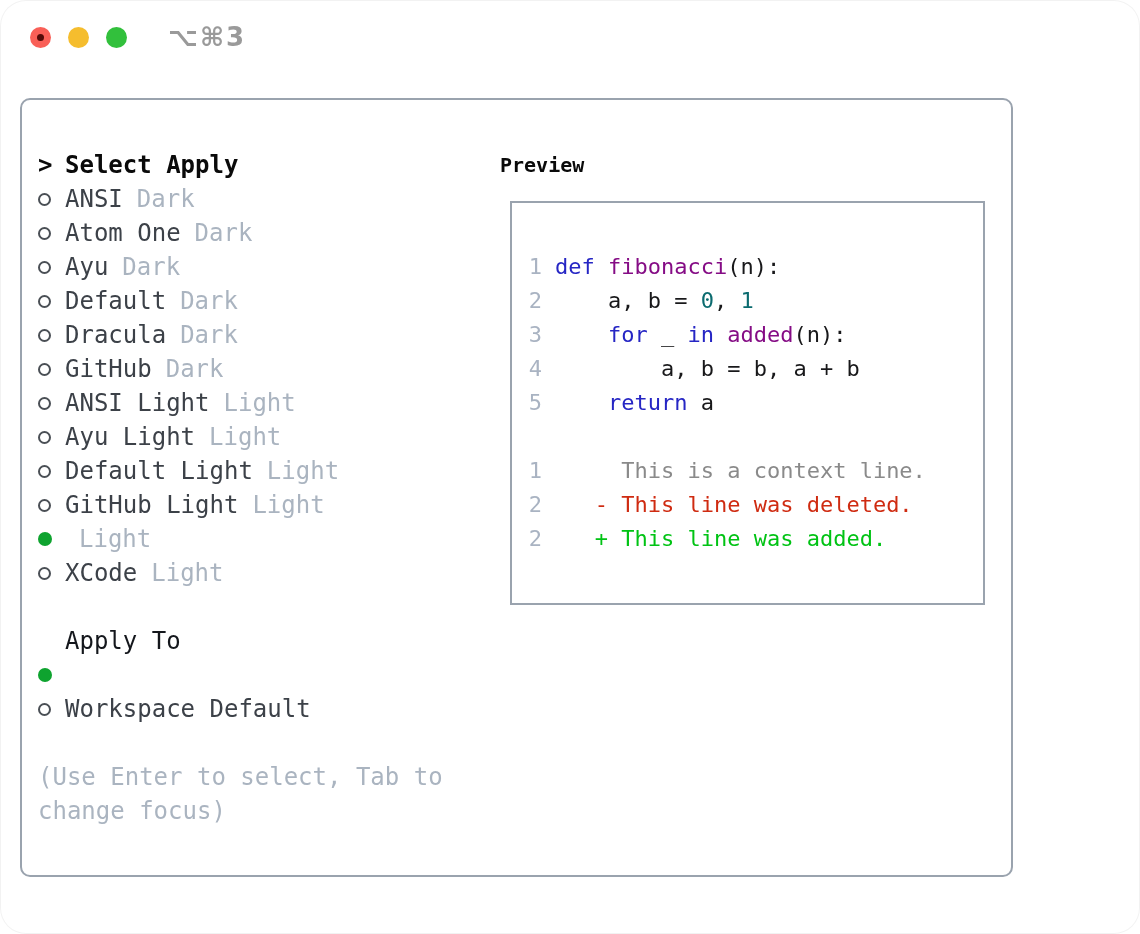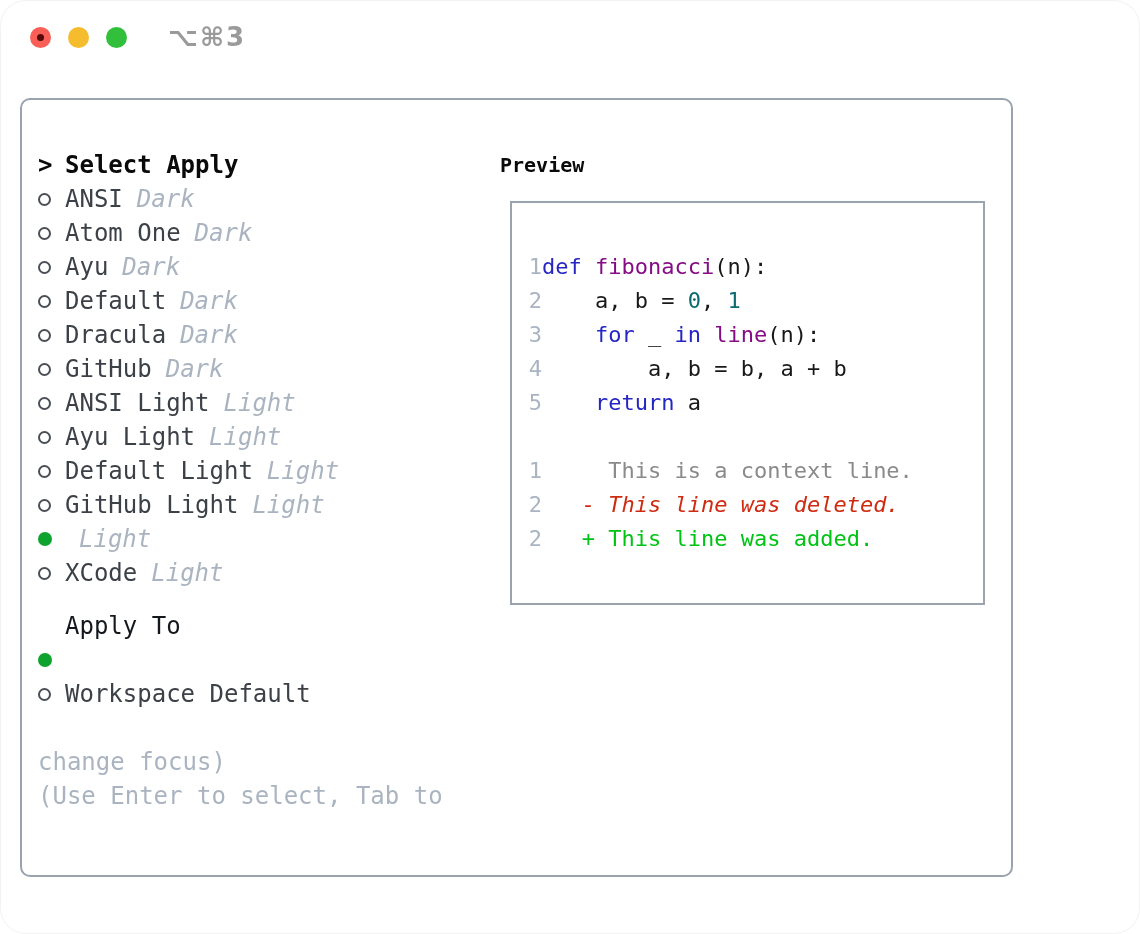--- a/index.html
+++ b/index.html
@@ -45,42 +45,42 @@
   .header-label  { font-weight:bold; color:var(--heading); }
   .apply-header-label { font-weight:normal; color:#14171c; }
   .radio {
     width:13px; height:13px; border:2px solid #4a4f55; border-radius:50%;
   }
   .radio.sel {
     width:14px; height:14px; border:none; background:var(--accent-green);
   }
   .item-label { color:var(--text); }
   .item-label.sel-text { color:var(--accent-green); }
-  .variant { color:var(--muted); margin-left:14px;font-style:italic; }
-  .apply-section { margin-top:19px; }
+  .variant { color:var(--muted); margin-left:14px; }
+  .apply-section { margin-top:34px; }
   .hint { margin-top:34px; }
   .hint div { height:34px; line-height:34px; font-size:24px; color:var(--muted); white-space:pre; }
 
   
   .right-pane { position:absolute; left:478px; top:48px; width:500px; }
   .preview-header { height:34px; line-height:34px; font-size:20px; font-weight:bold; color:var(--heading); }
   .preview-box {
     margin-top:19px; margin-left:10px; width:475px; height:404px;
     border:2.5px solid var(--border); background:#fff;
     padding:47px 0 0 16px; overflow:hidden;
   }
   .code-line { display:flex; height:34px; line-height:34px; font-size:22px; white-space:pre; }
   .line-num { width:14px; flex:none; text-align:right; color:var(--line-number); }
-  .line-content { color:var(--code-text); }
+  .line-content { margin-left:13px; color:var(--code-text); }
   .diff-block { margin-top:34px; }
   .tok-keyword  { color:var(--keyword); }
   .tok-function { color:var(--function); }
   .tok-literal  { color:var(--literal); }
   .tok-context  { color:var(--context); }
-  .tok-deleted  { color:var(--deleted);font-style:italic; }
+  .tok-deleted  { color:var(--deleted); }
   .tok-added    { color:var(--added); }
 </style>
 </head>
 <body>
 
 <div class="page">
 
   <div class="traffic red"></div>
   <div class="traffic yellow"></div>
   <div class="traffic green"></div>
@@ -113,32 +113,32 @@
           <span class="marker"></span>
           <span class="apply-header-label">Apply To</span>
         </div>
         <div id="apply-list">
             <div class="list-row"><span class="marker"><span class="radio sel"></span></span></div>
             <div class="list-row"><span class="marker"><span class="radio"></span></span><span class="item-label">Workspace Default</span></div>
           </div>
       </div>
 
       <div class="hint" id="hint">
+          <div>(Use Enter to select, Tab to</div>
           <div>change focus)</div>
-          <div>(Use Enter to select, Tab to</div>
         </div>
     </div>
 
     <div class="right-pane">
       <div class="preview-header">Preview</div>
       <div class="preview-box">
         <div id="code-block">
             <div class="code-line"><span class="line-num">1</span><span class="line-content"><span class="tok-keyword">def</span><span> </span><span class="tok-function">fibonacci</span><span>(n):</span></span></div>
             <div class="code-line"><span class="line-num">2</span><span class="line-content"><span>    a, b = </span><span class="tok-literal">0</span><span>, </span><span class="tok-literal">1</span></span></div>
-            <div class="code-line"><span class="line-num">3</span><span class="line-content"><span>    </span><span class="tok-keyword">for</span><span> _ </span><span class="tok-keyword">in</span><span> </span><span class="tok-function">line</span><span>(n):</span></span></div>
+            <div class="code-line"><span class="line-num">3</span><span class="line-content"><span>    </span><span class="tok-keyword">for</span><span> _ </span><span class="tok-keyword">in</span><span> </span><span class="tok-function">added</span><span>(n):</span></span></div>
             <div class="code-line"><span class="line-num">4</span><span class="line-content"><span>        a, b = b, a + b</span></span></div>
             <div class="code-line"><span class="line-num">5</span><span class="line-content"><span>    </span><span class="tok-keyword">return</span><span> a</span></span></div>
           </div>
         <div id="diff-block" class="diff-block">
             <div class="code-line"><span class="line-num">1</span><span class="line-content"><span class="tok-context">     This is a context line.</span></span></div>
             <div class="code-line"><span class="line-num">2</span><span class="line-content"><span class="tok-deleted">   - This line was deleted.</span></span></div>
             <div class="code-line"><span class="line-num">2</span><span class="line-content"><span class="tok-added">   + This line was added.</span></span></div>
           </div>
       </div>
     </div>

